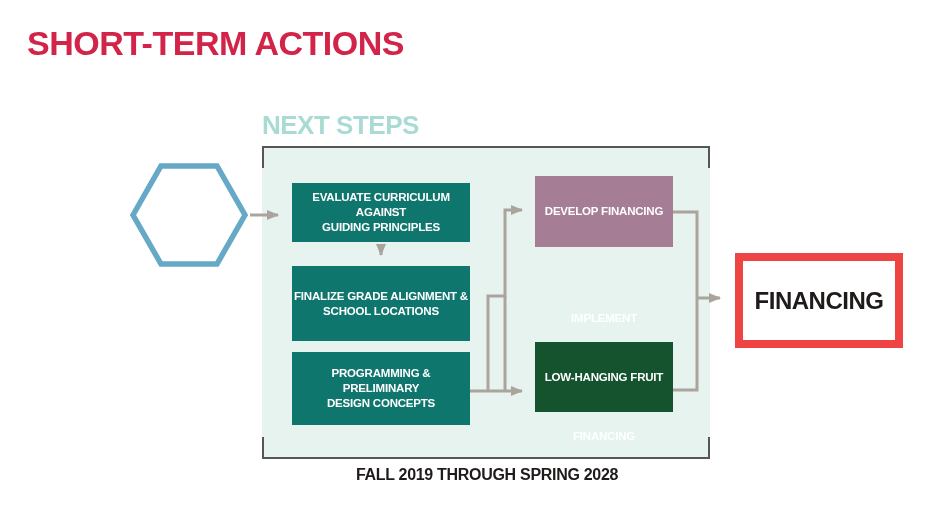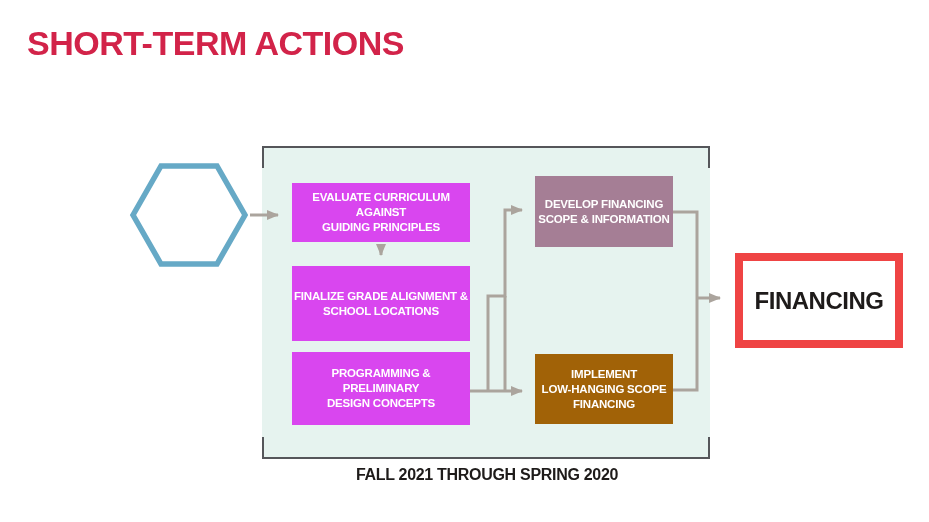--- a/index.html
+++ b/index.html
@@ -30,27 +30,27 @@
   .stub.br{right:0;bottom:0;}
   
   svg.overlay{position:absolute;left:0;top:0;z-index:2;}
   
   .box{
     position:absolute;z-index:3;display:flex;flex-direction:column;
     justify-content:center;align-items:center;text-align:center;
     font-weight:bold;letter-spacing:-0.2px;color:#FFFFFF;
   }
   .box .ln{display:block;}
-  .step{left:292px;width:178px;background:#d946ef;font-size:11.5px;line-height:15px;}
+  .step{left:292px;width:178px;background:#0f766e;font-size:11.5px;line-height:15px;}
   .step.s1{top:183px;height:59px;}
   .step.s2{top:266px;height:75px;}
   .step.s3{top:352px;height:73px;}
   .branch{left:535px;width:138px;font-size:11.5px;line-height:15px;}
   .branch.financing-scope{top:176px;height:71px;background:#A57E95;}
-  .branch.fruit{top:354px;height:70px;background:#a16207;}
+  .branch.fruit{top:342px;height:70px;background:#14532d;gap:44px;}
   .hex-label{
     position:absolute;z-index:3;left:139px;top:186px;width:100px;
     text-align:center;font-weight:bold;font-size:12.5px;line-height:19px;
     letter-spacing:-0.2px;color:#1E1B1A;
   }
   .outcome{
     left:735px;top:253px;width:168px;height:95px;box-sizing:border-box;
     background:#FFFFFF;border:8px solid #ef4444;
     color:#1E1B1A;font-size:24px;letter-spacing:-0.5px;
   }
@@ -59,20 +59,21 @@
     text-align:center;font-weight:bold;font-size:16px;letter-spacing:-0.3px;color:#1E1B1A;
   }
 </style>
 </head>
 <body>
 
 <div id="stage">
 
   <h1 class="page-title">SHORT-TERM ACTIONS</h1>
 
+  <h2 class="panel-label">NEXT STEPS</h2>
 
   <div class="panel">
     <span class="stub tl"></span>
     <span class="stub tr"></span>
     <span class="stub bl"></span>
     <span class="stub br"></span>
   </div>
 
   <svg class="overlay" width="929" height="522" viewBox="0 0 929 522">
     <defs>
@@ -110,28 +111,27 @@
     <span class="ln">SCHOOL LOCATIONS</span>
   </div>
 
   <div class="box step s3">
     <span class="ln">PROGRAMMING &amp; PRELIMINARY</span>
     <span class="ln">DESIGN CONCEPTS</span>
   </div>
 
   <div class="box branch financing-scope">
     <span class="ln">DEVELOP FINANCING</span>
-    <span class="ln">SCOPE &amp; INFORMATION</span>
   </div>
 
   <div class="box branch fruit">
     <span class="ln">IMPLEMENT</span>
-    <span class="ln">LOW-HANGING SCOPE</span>
+    <span class="ln">LOW-HANGING FRUIT</span>
     <span class="ln">FINANCING</span>
   </div>
 
   <div class="box outcome">
     <span class="ln">FINANCING</span>
   </div>
 
-  <div class="caption">FALL 2021 THROUGH SPRING 2020</div>
+  <div class="caption">FALL 2019 THROUGH SPRING 2028</div>
 
 </div>
 
 </body></html>

